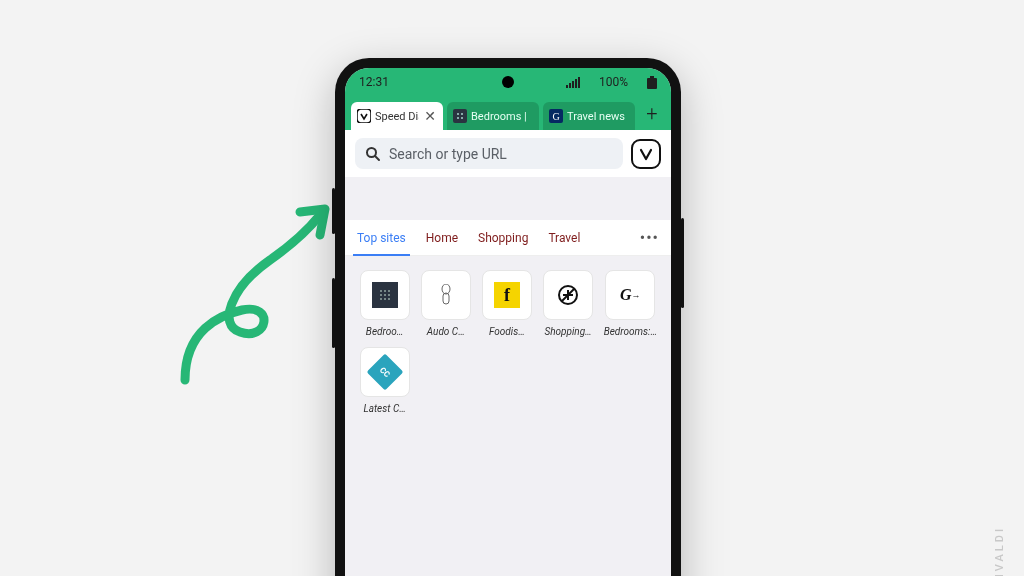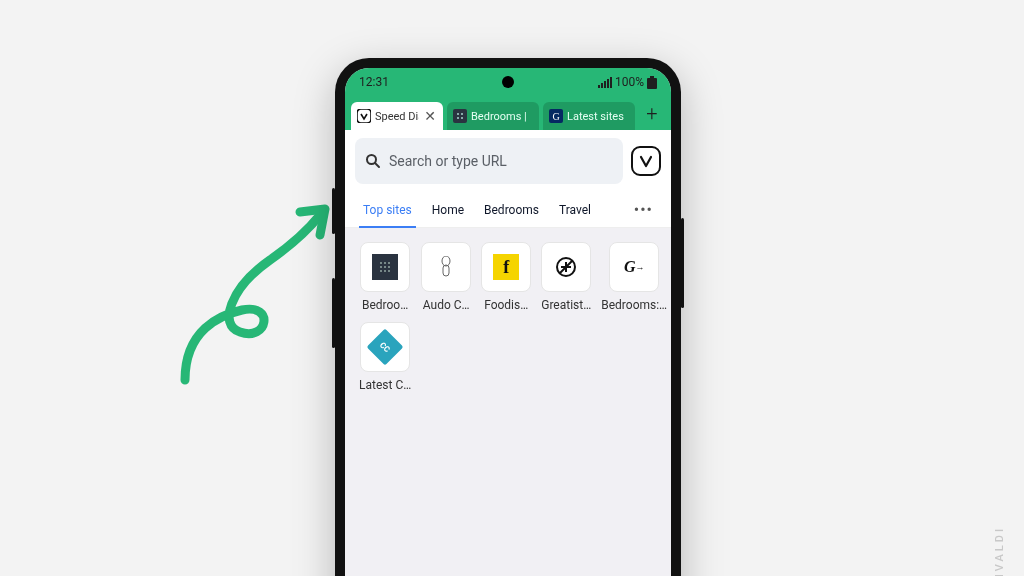--- a/index.html
+++ b/index.html
@@ -83,21 +83,21 @@
   .camera {
     position: absolute;
     left: 50%;
     top: 50%;
     transform: translate(-50%, -50%);
     width: 12px;
     height: 12px;
     background: #000;
     border-radius: 50%;
   }
-  .status-right { display: flex; align-items: center; gap: 3px; }
+  .status-right { display: flex; align-items: center; gap: 19px; }
 
   .tab-strip {
     height: 34px;
     background: #27b776;
     display: flex;
     align-items: flex-end;
     padding: 0 6px;
     gap: 4px;
   }
   .tab {
@@ -147,21 +147,21 @@
 
   .addr-row {
     background: #fff;
     padding: 8px 10px;
     display: flex;
     gap: 8px;
     align-items: center;
   }
   .addr-bar {
     flex: 1;
-    height: 46px;
+    height: 31px;
     background: #eef1f5;
     border-radius: 8px;
     display: flex;
     align-items: center;
     padding: 0 10px;
     gap: 8px;
     color: #5a5f66;
     font-size: 14px;
   }
   .v-badge {
@@ -172,28 +172,29 @@
     display: flex;
     align-items: center;
     justify-content: center;
   }
   .v-badge svg { width: 16px; height: 16px; }
 
   .category-row {
     background: #fff;
     display: flex;
     align-items: center;
-    padding: 0 18px;
+    padding: 0 12px;
     height: 36px;
     border-bottom: 1px solid #eee;
     gap: 20px;
+    margin-top: 43px;
   }
   .cat {
     font-size: 12px;
-    color: #0f172a;
+    color: #7f1d1d;
     position: relative;
     height: 100%;
     display: flex;
     align-items: center;
   }
   .cat.active { color: #3b7ef5; }
   .cat.active::after {
     content: "";
     position: absolute;
     bottom: -1px;
@@ -230,25 +231,26 @@
   .sd-icon-inner {
     width: 26px;
     height: 26px;
     display: flex;
     align-items: center;
     justify-content: center;
     font-size: 14px;
     font-weight: bold;
   }
   .sd-label {
-    font-size: 12px;
+    font-size: 10px;
     color: #333;
     white-space: nowrap;
     overflow: hidden;
     text-overflow: ellipsis;
+    font-style: italic;
   }
 </style>
 </head>
 <body>
 
 <div class="watermark">
   <span>VIVALDI</span>
 </div>
 
 <svg class="arrow" width="190" height="200" viewBox="0 0 190 200">
@@ -297,21 +299,21 @@
               <rect x="1" y="1" width="2" height="2" fill="#8aa"></rect>
               <rect x="5" y="1" width="2" height="2" fill="#8aa"></rect>
               <rect x="1" y="5" width="2" height="2" fill="#8aa"></rect>
               <rect x="5" y="5" width="2" height="2" fill="#8aa"></rect>
             </svg>
         </span>
         <span class="tab-label">Bedrooms |</span>
       </div>
       <div class="tab inactive">
         <span class="tab-favicon" style="background:#052962;color:#fff;font-size:10px;font-family:Georgia,serif;">G</span>
-        <span class="tab-label">Latest sites</span>
+        <span class="tab-label">Travel news</span>
       </div>
       <div class="new-tab">+</div>
     </div>
 
     <div class="addr-row">
       <div class="addr-bar">
         <svg width="16" height="16" viewBox="0 0 16 16">
           <circle cx="6.5" cy="6.5" r="4.5" stroke="#333" stroke-width="2" fill="none"></circle>
           <line x1="10" y1="10" x2="14" y2="14" stroke="#333" stroke-width="2" stroke-linecap="round"></line>
         </svg>
@@ -325,21 +327,21 @@
     </div>
 
     <div class="category-row">
       <div class="cat active">
           <span>Top sites</span>
         </div>
       <div class="cat">
           <span>Home</span>
         </div>
       <div class="cat">
-          <span>Bedrooms</span>
+          <span>Shopping</span>
         </div>
       <div class="cat">
           <span>Travel</span>
         </div>
       <div class="cat-more">•••</div>
     </div>
 
     <div class="sd-grid">
 
       <div class="sd-item">
@@ -387,21 +389,21 @@
         <div class="sd-icon">
             <div class="sd-icon-inner">
           <svg width="22" height="22" viewBox="0 0 22 22">
                 <circle cx="11" cy="11" r="9" fill="none" stroke="#111" stroke-width="2"></circle>
                 <line x1="5" y1="17" x2="17" y2="5" stroke="#111" stroke-width="2"></line>
                 <line x1="6" y1="11" x2="16" y2="11" stroke="#111" stroke-width="2"></line>
                 <line x1="11" y1="6" x2="11" y2="16" stroke="#111" stroke-width="2"></line>
               </svg>
         </div>
           </div>
-        <div class="sd-label">Greatist…</div>
+        <div class="sd-label">Shopping…</div>
       </div>
 
       <div class="sd-item">
         <div class="sd-icon">
             <div class="sd-icon-inner" style="font-style:italic;font-family:Georgia,serif;font-size:16px;color:#111;">G<span style="font-size:9px;vertical-align:super;">→</span></div>
           </div>
         <div class="sd-label">Bedrooms:…</div>
       </div>
 
       <div class="sd-item">

